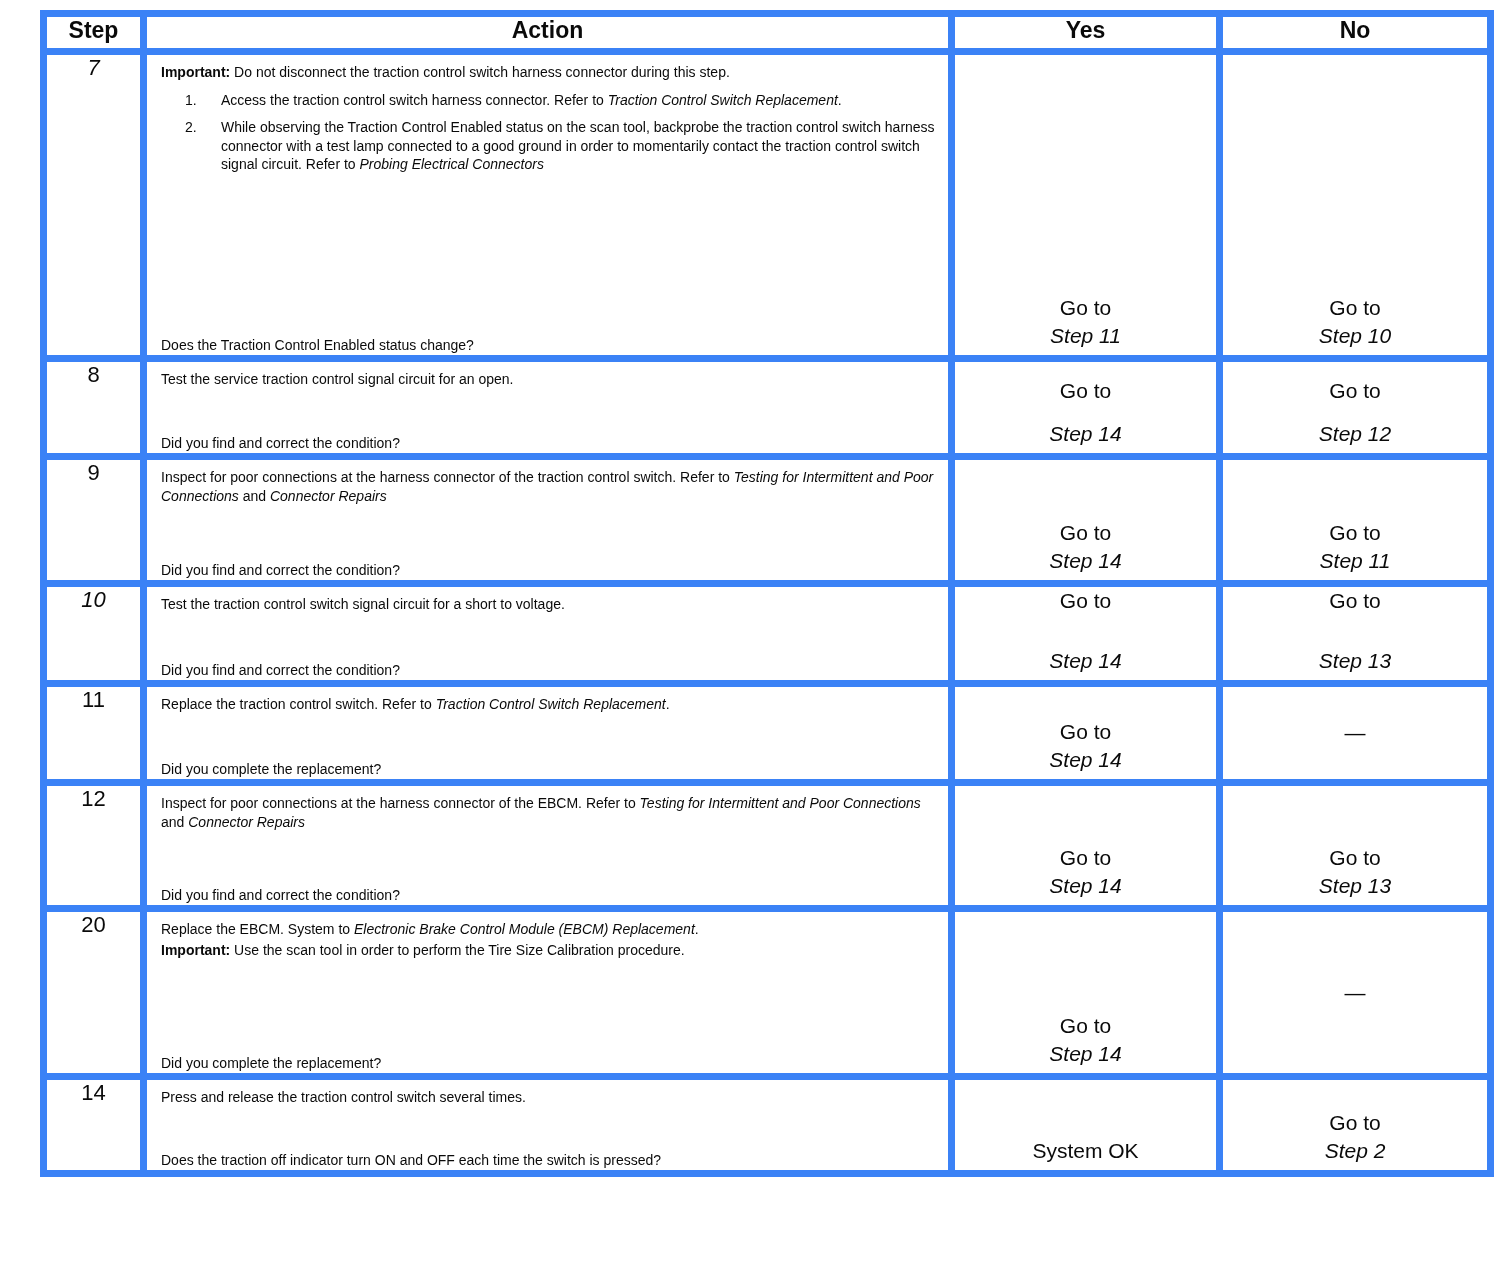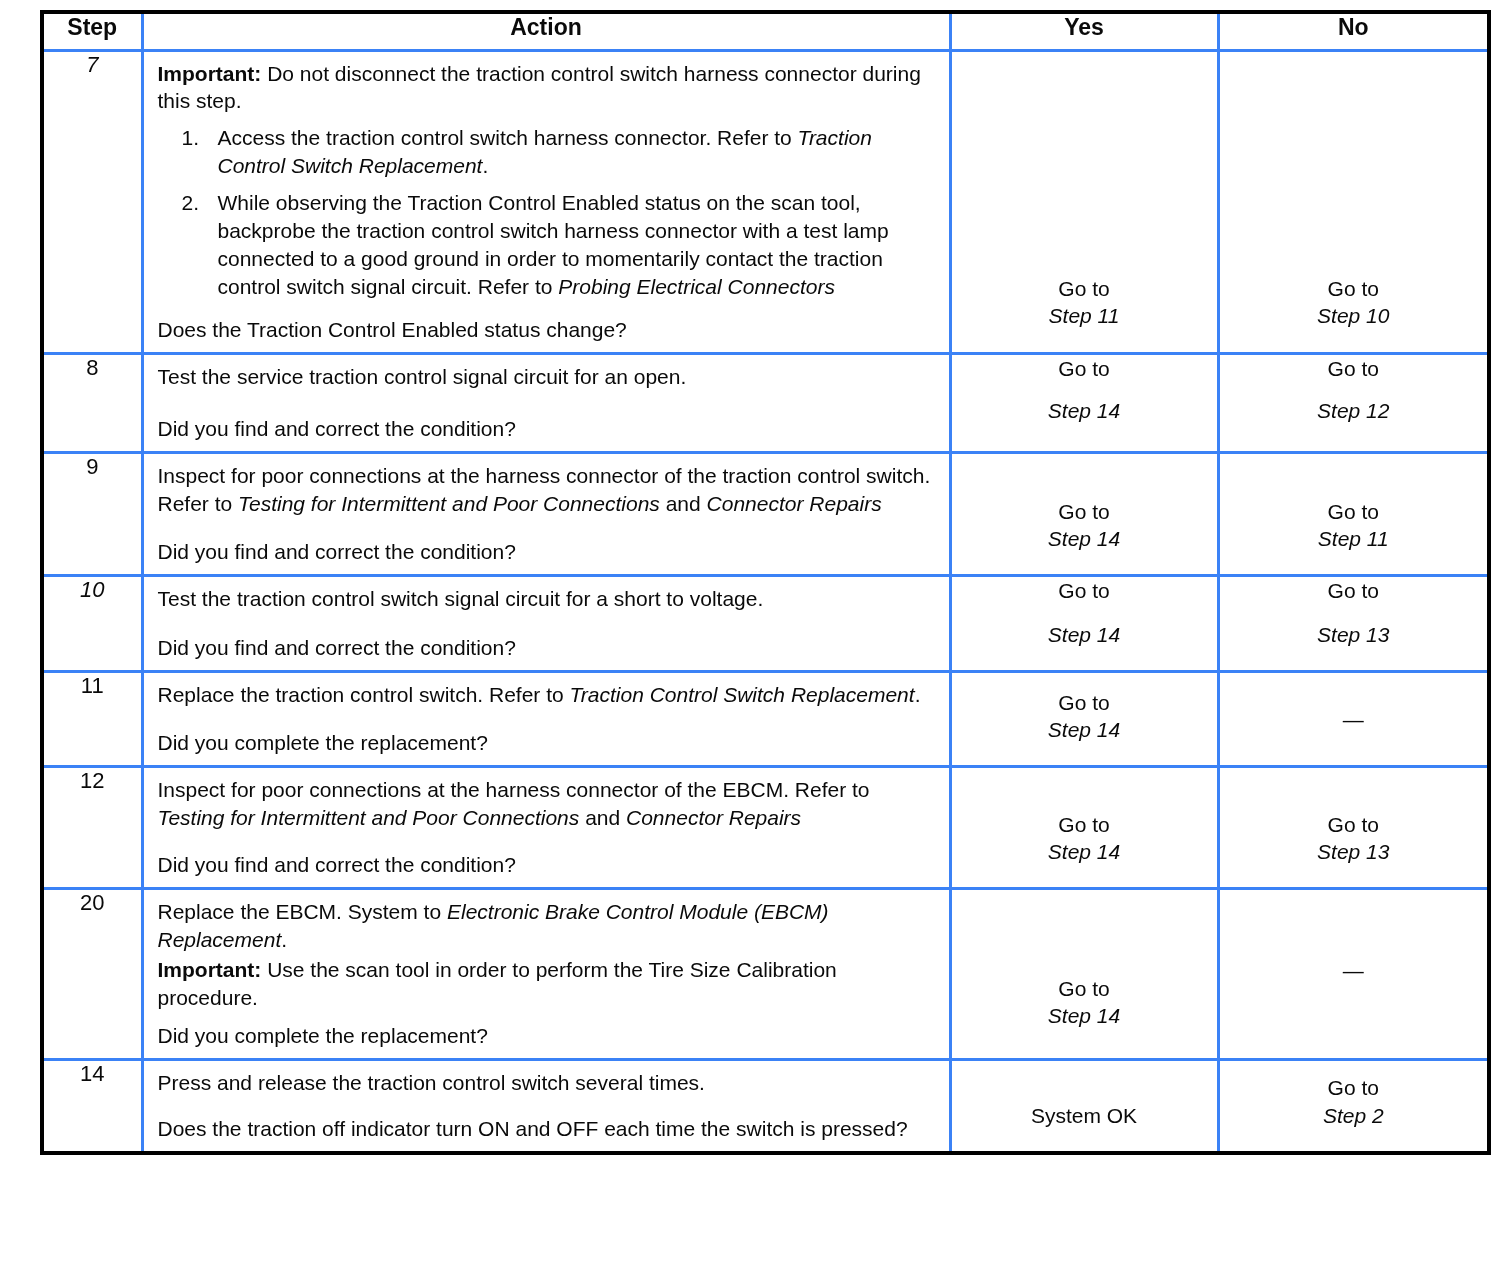--- a/index.html
+++ b/index.html
@@ -16,21 +16,21 @@
     overflow: hidden;
   }
   table.diag {
     border-collapse: collapse;
     table-layout: fixed;
     width: 1447px;
     margin: 10px 0 0 40px;
     border: 4px solid #000;
   }
   table.diag th, table.diag td {
-    border: 3px solid #3b82f6;
+    border: 7px solid #3b82f6;
     padding: 0;
     vertical-align: top;
   }
   thead th {
     font-size: 23px;
     font-weight: bold;
     text-align: center;
     height: 38px;
     vertical-align: middle;
     border-bottom: 4px solid #000;
@@ -39,41 +39,41 @@
     text-align: center;
     vertical-align: middle;
     font-size: 22px;
   }
   td.step-cell .i { font-style: italic; }
   .fill {
     display: flex;
     flex-direction: column;
   }
   td.action-cell .fill {
-    padding: 6px 12px 8px 14px;
-    font-size: 21px;
+    padding: 6px 12px 0 14px;
+    font-size: 14px;
     line-height: 1.33;
   }
   .para { margin: 2px 0 2px 0; }
   .list-item {
     display: flex;
     margin: 9px 0 2px 24px;
   }
   .list-item .marker {
     flex: 0 0 36px;
   }
   .list-item .li-text { flex: 1; }
   .question {
     margin-top: auto;
     padding-top: 8px;
   }
   td.ans-cell .fill {
     align-items: center;
     justify-content: flex-end;
-    padding-bottom: 22px;
+    padding-bottom: 6px;
     font-size: 21px;
     line-height: 1.3;
     text-align: center;
   }
   td.ans-cell .fill.center {
     justify-content: center;
     padding-bottom: 0;
   }
   .b { font-weight: bold; }
   .i { font-style: italic; }

